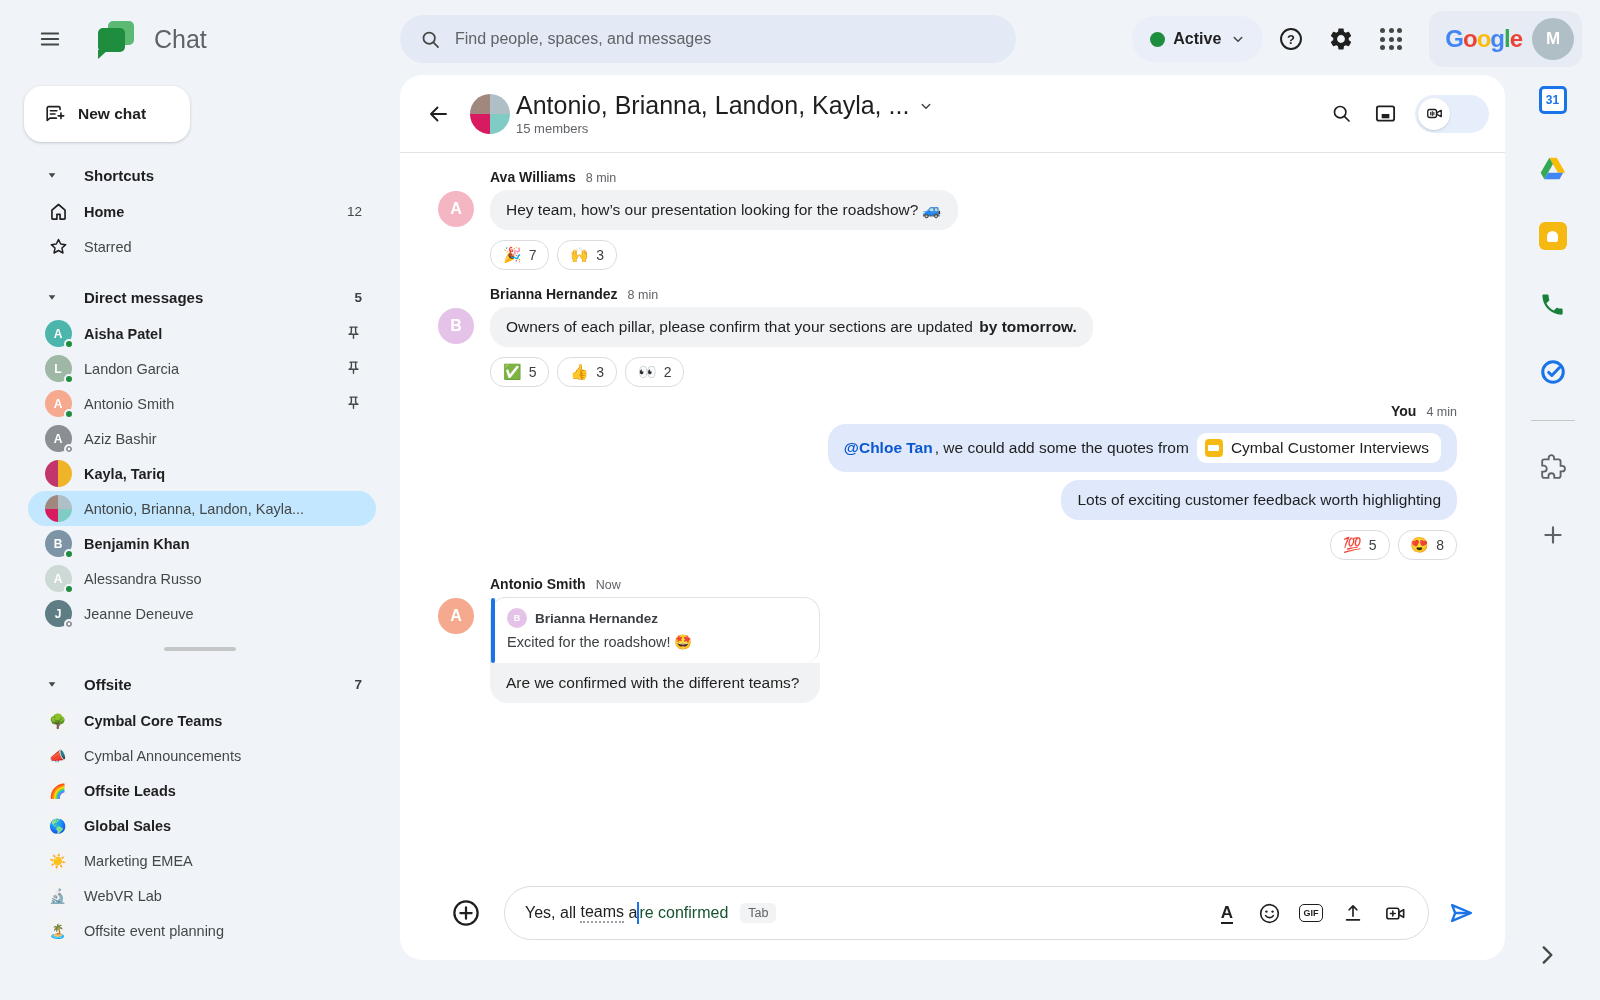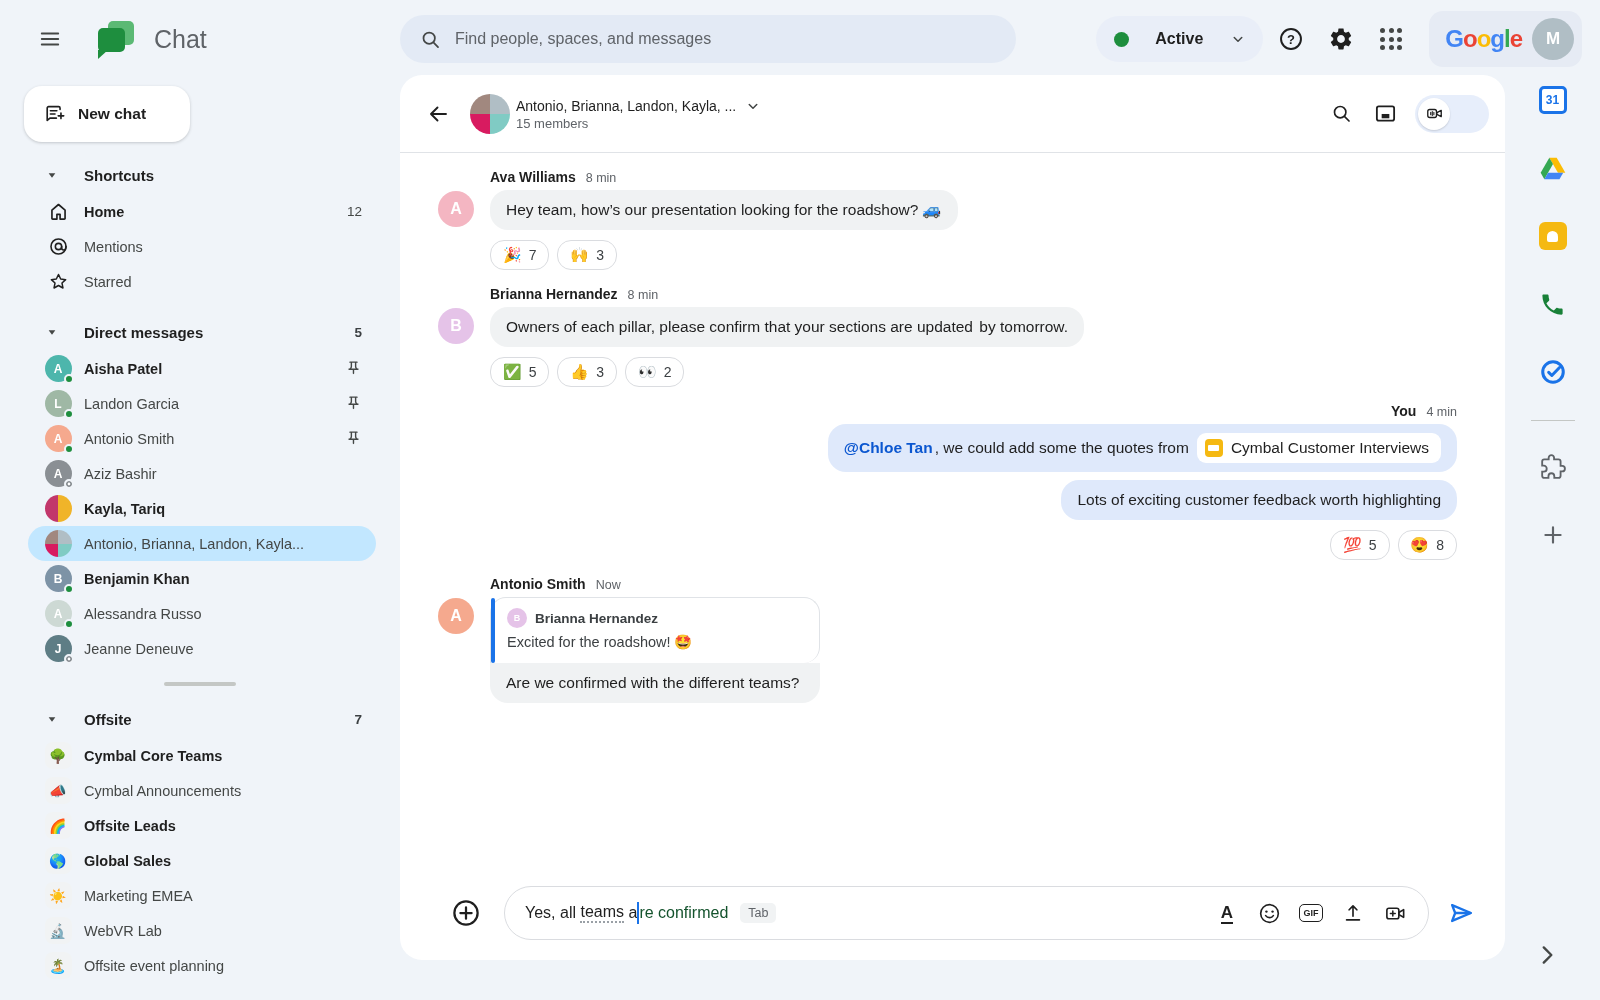--- a/index.html
+++ b/index.html
@@ -15,21 +15,21 @@
   .tb-left { display:flex; align-items:center; width:400px; padding-left:28px; gap:10px; }
   .iconbtn { width:44px; height:44px; border-radius:50%; display:flex; align-items:center; justify-content:center; cursor:pointer; background:transparent; border:none; }
   .chat-logo { position:relative; width:40px; height:36px; margin-left:14px; }
   .chat-logo .back { position:absolute; right:2px; top:0; width:26px; height:24px; background:#5bb974; border-radius:5px; }
   .chat-logo .front { position:absolute; left:2px; top:7px; width:27px; height:24px; background:#1e8e3e; border-radius:5px; }
   .chat-logo .tail { position:absolute; left:2px; top:29px; width:0; height:0; border-left:10px solid #1e8e3e; border-bottom:9px solid transparent; }
   .app-name { font-size:25px; color:#5f6368; margin-left:8px; }
   .search-pill { position:absolute; left:400px; top:15px; width:616px; height:48px; background:#e3eaf5; border-radius:24px; display:flex; align-items:center; padding:0 20px; gap:14px; cursor:text; }
   .search-pill .ph { color:#5f6368; font-size:16px; }
   .tb-right { position:absolute; right:18px; top:0; height:78px; display:flex; align-items:center; gap:6px; }
-  .status-pill { display:flex; align-items:center; gap:26px; background:#e9eef8; border-radius:24px; height:46px; padding:0 16px 0 18px; cursor:pointer; }
+  .status-pill { display:flex; align-items:center; gap:8px; background:#e9eef8; border-radius:24px; height:46px; padding:0 16px 0 18px; cursor:pointer; }
   .status-dot { width:15px; height:15px; border-radius:50%; background:#1e8e3e; }
   .status-label { font-size:16px; font-weight:bold; color:#1f1f1f; }
   .account-pill { display:flex; align-items:center; gap:10px; background:#e6ebf4; border-radius:14px; height:56px; padding:0 8px 0 16px; margin-left:10px; cursor:pointer; }
   .glogo { font-size:24px; font-weight:bold; letter-spacing:-1px; }
   .avatar { border-radius:50%; display:flex; align-items:center; justify-content:center; color:#fff; font-weight:bold; }
 
   
   .sidebar { position:absolute; top:78px; left:0; width:400px; height:922px; padding-top:8px; overflow:hidden; }
   .new-chat { margin-left:24px; height:56px; width:166px; background:#fff; border:none; border-radius:18px; display:flex; align-items:center; gap:12px; padding:0 20px; font-size:15.5px; font-weight:bold; color:#1f1f1f; box-shadow:0 1px 3px rgba(60,64,67,.25); cursor:pointer; }
   .section { margin-top:14px; }
@@ -51,21 +51,21 @@
   .split-av div { width:50%; height:100%; }
   .grid-av { width:27px; height:27px; border-radius:50%; overflow:hidden; display:grid; grid-template-columns:1fr 1fr; grid-template-rows:1fr 1fr; }
   .space-chip { width:27px; height:27px; border-radius:8px; background:#f1f3f4; display:flex; align-items:center; justify-content:center; font-size:14px; }
   .drag-handle { width:72px; height:4px; border-radius:2px; background:#c4c7c5; margin:16px auto 2px; }
 
   
   .panel { position:absolute; left:400px; top:75px; width:1105px; height:885px; background:#fff; border-radius:22px; display:flex; flex-direction:column; overflow:hidden; }
   .chat-head { height:78px; display:flex; align-items:center; padding:0 16px 0 16px; border-bottom:1px solid #e0e3e7; flex:none; }
   .head-title-wrap { margin-left:6px; }
   .head-title-line { display:flex; align-items:center; gap:8px; cursor:pointer; }
-  .head-title { font-size:14px; color:#1f1f1f; }
+  .head-title { font-size:25px; color:#1f1f1f; }
   .head-members { font-size:13px; color:#5f6368; margin-top:1px; }
   .head-spacer { flex:1; }
   .cam-toggle { width:74px; height:38px; border-radius:19px; background:#e7eefb; display:flex; align-items:center; padding:3px; cursor:pointer; }
   .cam-knob { width:32px; height:32px; border-radius:50%; background:#fff; display:flex; align-items:center; justify-content:center; box-shadow:0 1px 2px rgba(0,0,0,.15); }
 
   .messages { flex:1; overflow:hidden; padding:16px 48px 0 38px; }
   .msg { display:flex; margin-bottom:16px; }
   .msg .m-avatar { flex:none; margin-right:16px; margin-top:22px; }
   .m-body { display:flex; flex-direction:column; align-items:flex-start; max-width:920px; }
   .msg.right { justify-content:flex-end; }
@@ -214,30 +214,20 @@
             <svg width="21" height="21" viewBox="0 0 24 24">
               <path d="M4.5 10.5L12 4l7.5 6.5V20a.8.8 0 0 1-.8.8h-4.9v-5.6h-3.6v5.6H5.3a.8.8 0 0 1-.8-.8z" fill="none" stroke="#1f1f1f" stroke-width="1.9" stroke-linejoin="round"></path>
             </svg>
           </span>
           <span class="rlabel bold">Home</span>
           <span class="rright">12</span>
         </div>
         <div class="row">
           <span class="ric">
             <svg width="21" height="21" viewBox="0 0 24 24">
-              <circle cx="12" cy="12" r="8.6" fill="none" stroke="#1f1f1f" stroke-width="1.8"></circle>
-              <circle cx="12" cy="12" r="3.6" fill="none" stroke="#1f1f1f" stroke-width="1.8"></circle>
-              <path d="M15.6 12v1.8c0 1.5 1 2.2 2.1 2.2 1.7 0 2.9-1.6 2.9-4" fill="none" stroke="#1f1f1f" stroke-width="1.8" stroke-linecap="round"></path>
-            </svg>
-          </span>
-          <span class="rlabel">Mentions</span>
-        </div>
-        <div class="row">
-          <span class="ric">
-            <svg width="21" height="21" viewBox="0 0 24 24">
               <path d="M12 4l2.5 5.2 5.7.7-4.2 3.9 1.1 5.6L12 16.6l-5.1 2.8 1.1-5.6-4.2-3.9 5.7-.7z" fill="none" stroke="#1f1f1f" stroke-width="1.7" stroke-linejoin="round"></path>
             </svg>
           </span>
           <span class="rlabel">Starred</span>
         </div>
       </div>
       <div class="section">
         <div class="sec-head">
           <span class="tri">
             <svg width="16" height="16" viewBox="0 0 24 24">
@@ -488,21 +478,21 @@
         <div class="m-avatar">
           <div class="avatar" style="background: rgb(229, 195, 232); width: 36px; height: 36px; font-size: 16px;">B</div>
         </div>
         <div class="m-body">
           <div class="m-meta">
             <span class="m-author">Brianna Hernandez</span>
             <span class="m-time">8 min</span>
           </div>
           <div class="bubble">
             <span>Owners of each pillar, please confirm that your sections are updated </span>
-            <span style="font-weight: normal;">&nbsp;by tomorrow.</span>
+            <span style="font-weight: bold;">&nbsp;by tomorrow.</span>
           </div>
           <div class="reactions">
             <button class="react-pill">
               <span class="em">✅</span>
               <span>5</span>
             </button>
             <button class="react-pill">
               <span class="em">👍</span>
               <span>3</span>
             </button>

